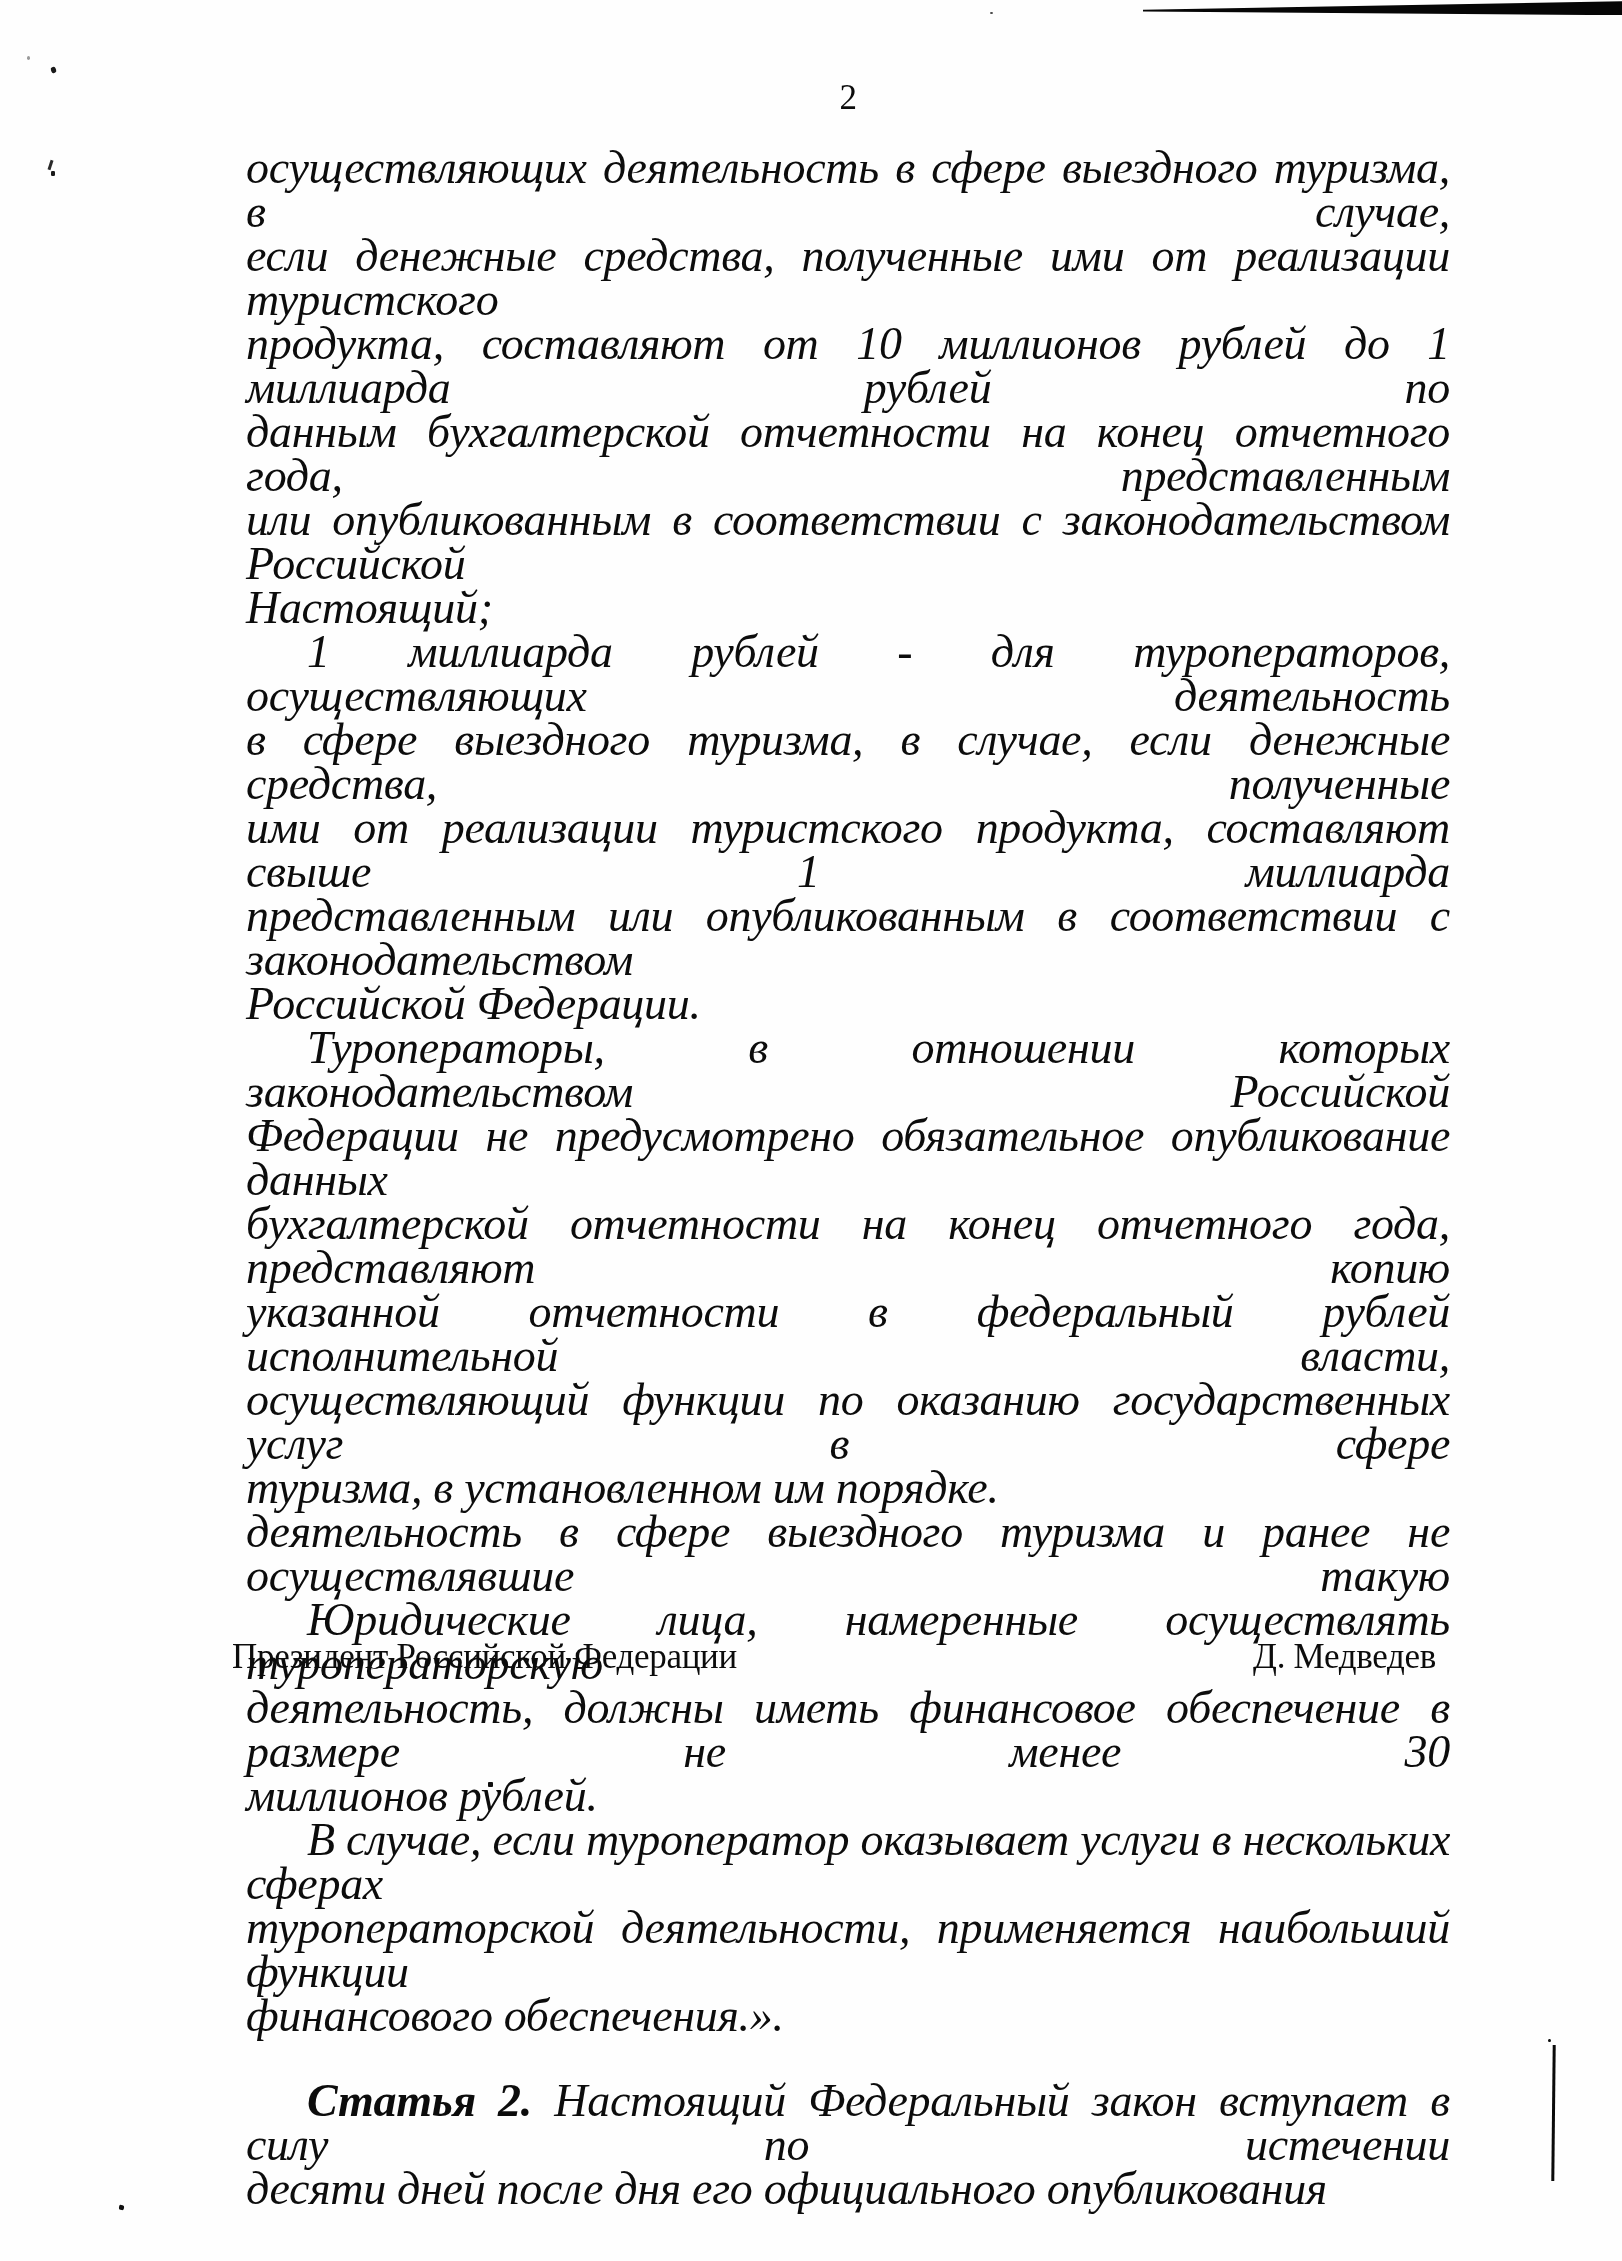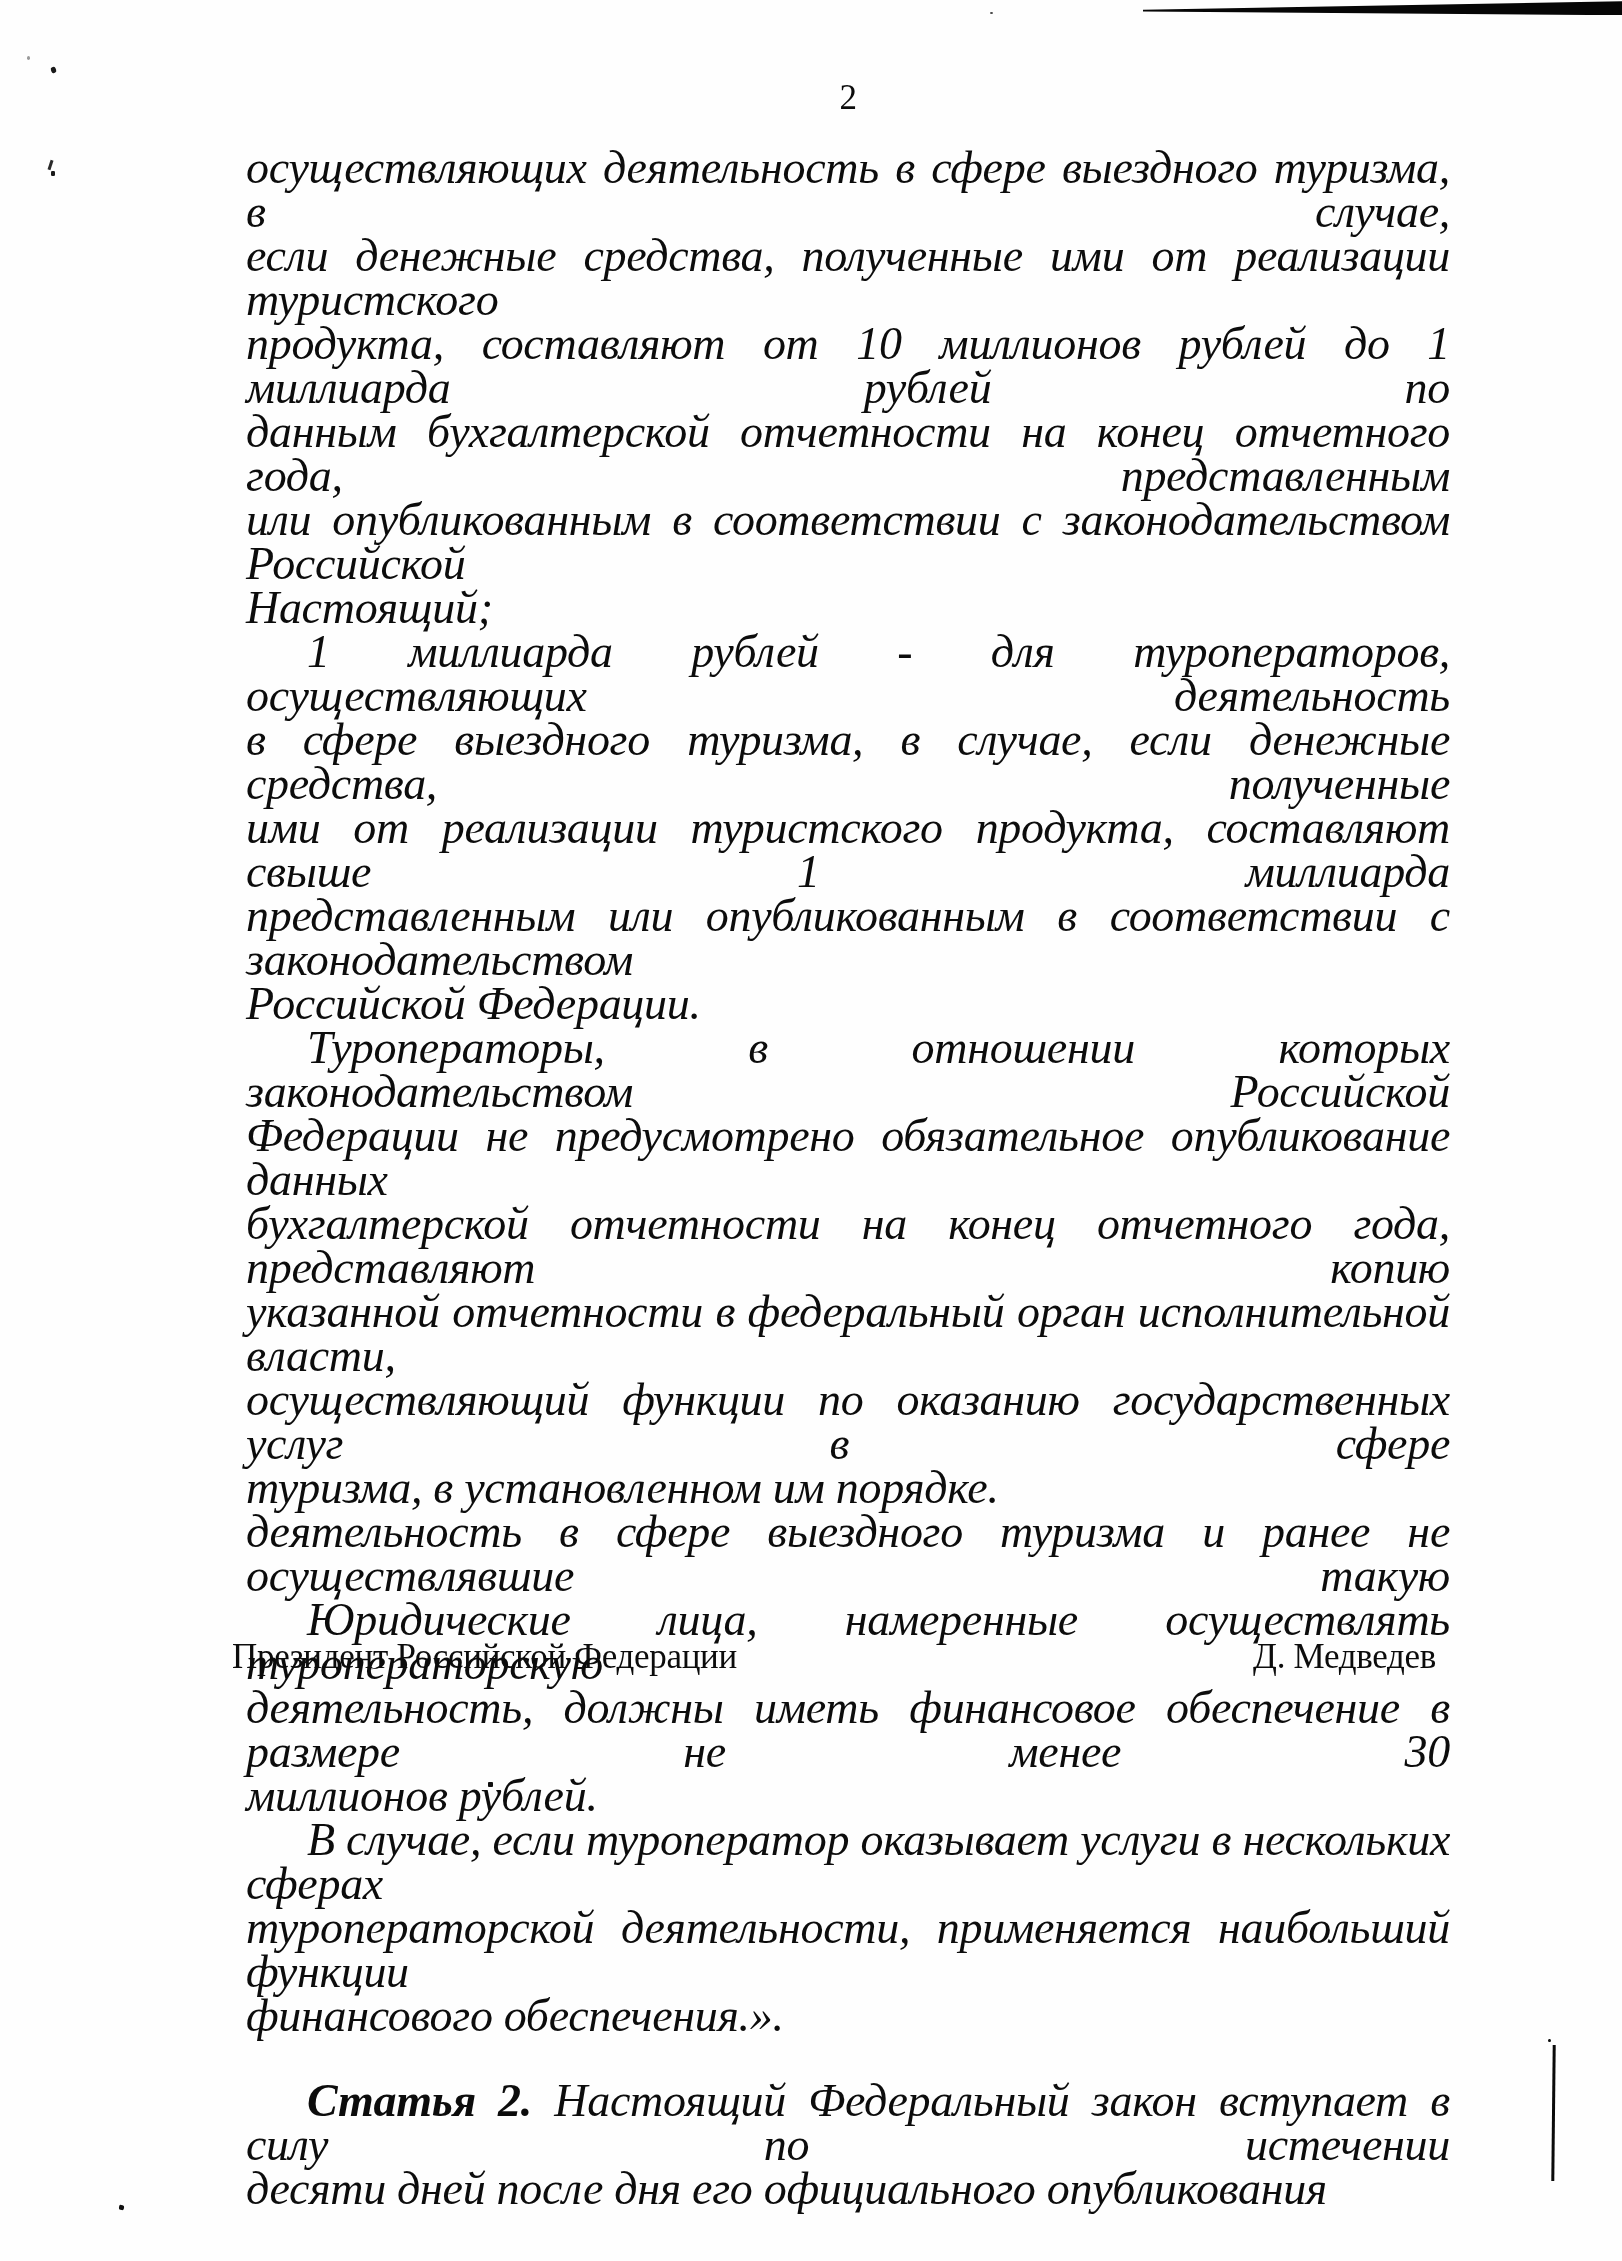--- a/index.html
+++ b/index.html
@@ -87,21 +87,21 @@
       <div class="line">в сфере выездного туризма, в случае, если денежные средства, полученные</div>
       <div class="line">ими от реализации туристского продукта, составляют свыше 1 миллиарда</div>
       <div class="line">представленным или опубликованным в соответствии с законодательством</div>
       <div class="line last">Российской Федерации.</div>
     </div>
 
     <div class="para">
       <div class="line indent">Туроператоры, в отношении которых законодательством Российской</div>
       <div class="line">Федерации не предусмотрено обязательное опубликование данных</div>
       <div class="line">бухгалтерской отчетности на конец отчетного года, представляют копию</div>
-      <div class="line">указанной отчетности в федеральный орган исполнительной власти,</div>
+      <div class="line">указанной отчетности в федеральный рублей исполнительной власти,</div>
       <div class="line">осуществляющий функции по оказанию государственных услуг в сфере</div>
       <div class="line last">туризма, в установленном им порядке.</div>
     </div>
 
     <div class="para">
       <div class="line">деятельность в сфере выездного туризма и ранее не осуществлявшие такую</div>
       <div class="line indent">Юридические лица, намеренные осуществлять туроператорскую</div>
       <div class="line">деятельность, должны иметь финансовое обеспечение в размере не менее 30</div>
       <div class="line last">миллионов рублей.</div>
     </div>

